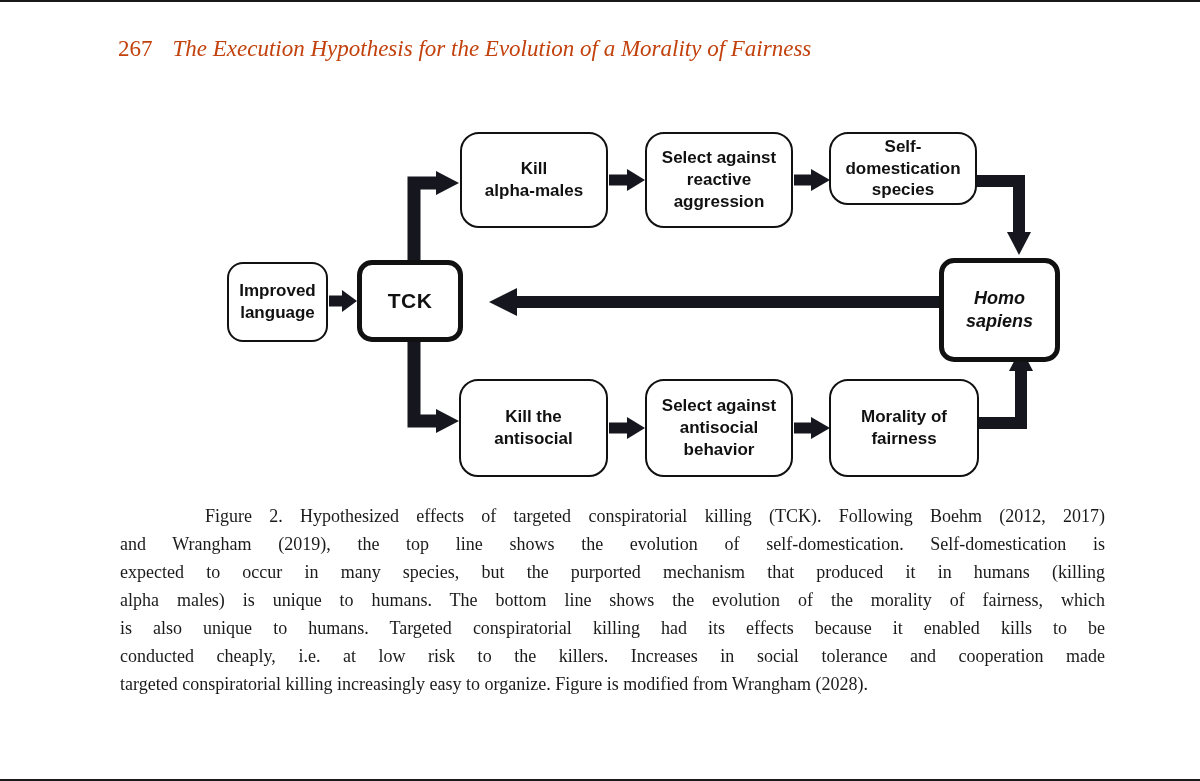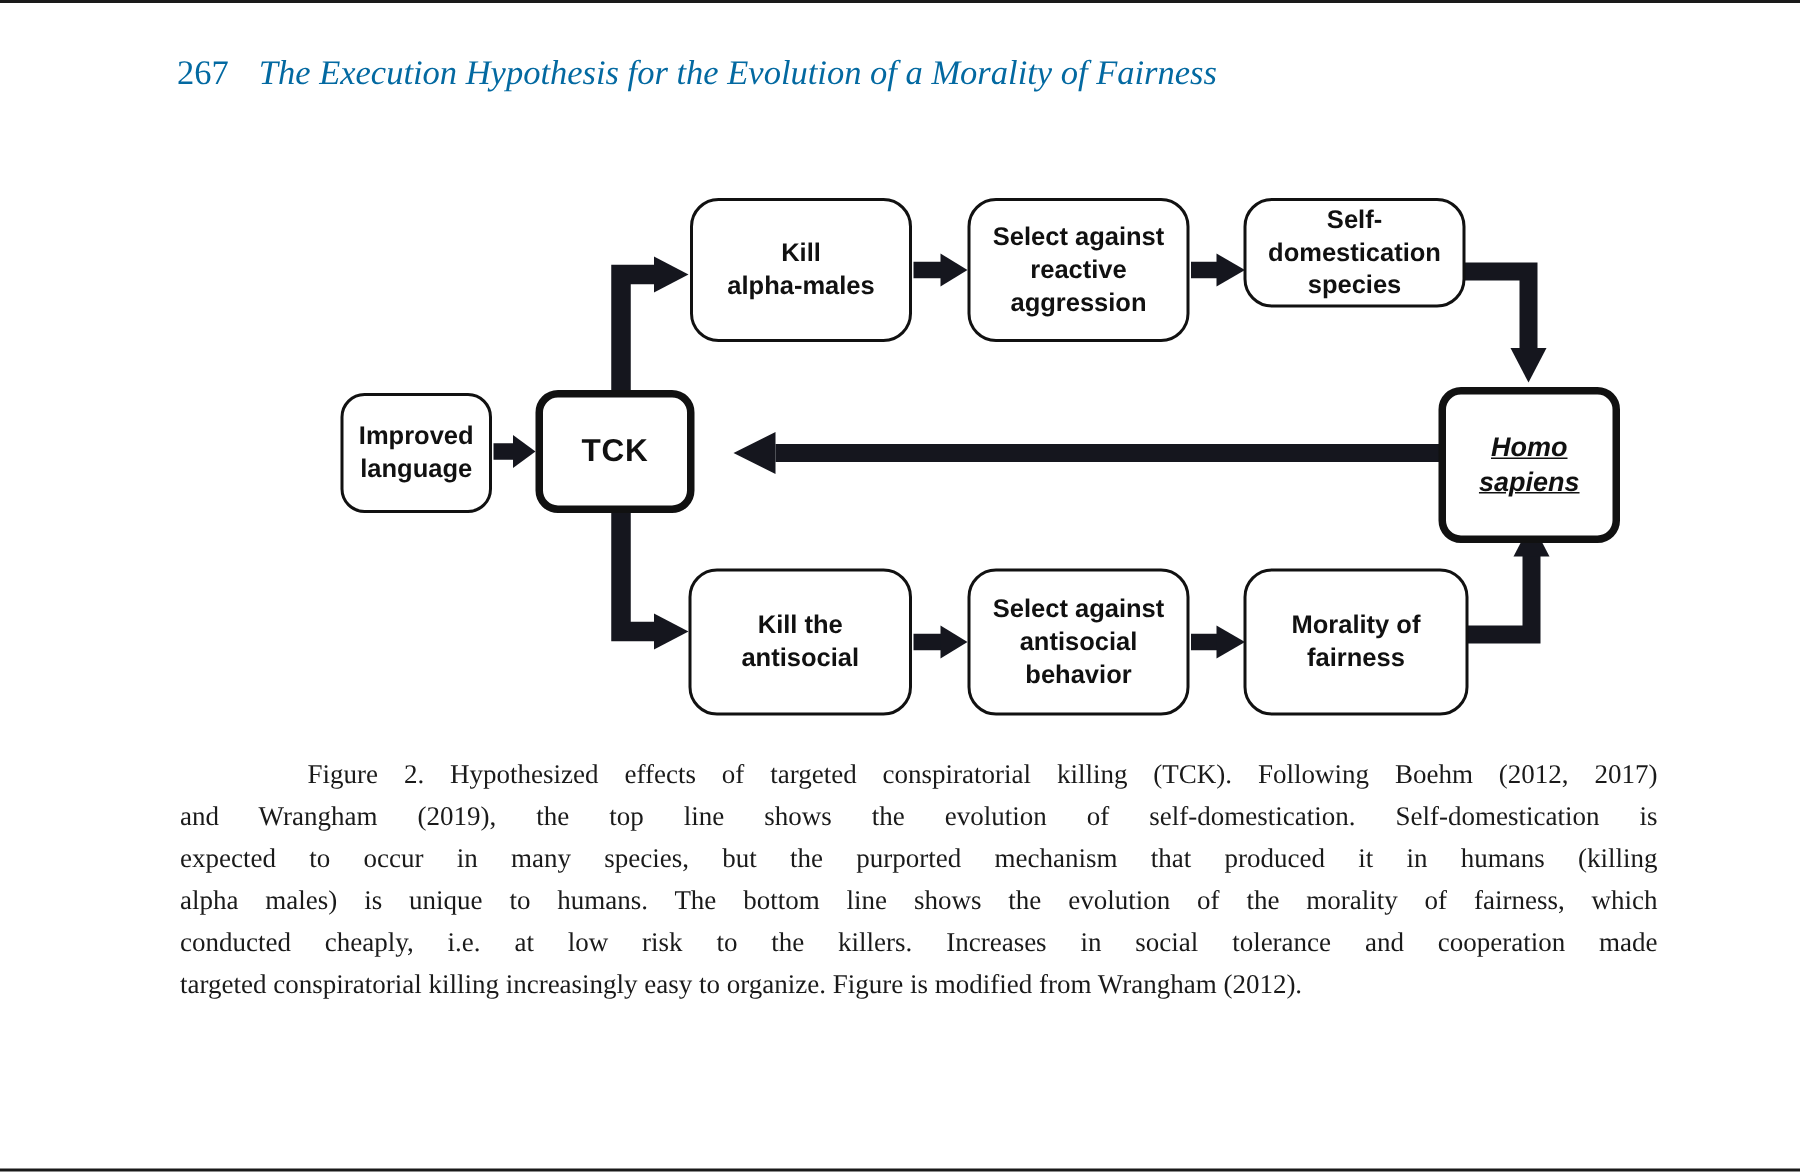--- a/index.html
+++ b/index.html
@@ -5,21 +5,21 @@
   html,body{margin:0;padding:0;}
   body{
     width:1200px;height:781px;background:#ffffff;position:relative;
     overflow:hidden;font-family:"Liberation Serif", serif;color:#111;
   }
   .page-rule{position:absolute;left:0;width:1200px;height:2px;background:#1a1a1a;}
   .rule-top{top:0;}
   .rule-bottom{bottom:0;}
 
   .running-head{
-    position:absolute;left:118px;top:36px;font-size:23px;color:#0369a1;
+    position:absolute;left:118px;top:36px;font-size:23px;color:#c2410c;
     font-family:"Liberation Serif", serif;white-space:nowrap;
   }
   .running-head .pageno{font-style:normal;}
   .running-head .title{font-style:italic;margin-left:20px;}
 
   #arrow-layer{position:absolute;left:0;top:0;width:1200px;height:781px;}
 
   .node{
     position:absolute;box-sizing:border-box;background:#fff;
     border:2.5px solid #111;border-radius:19px;
@@ -124,21 +124,21 @@
   <div>reactive</div>
   <div>aggression</div>
 </div>
 
 <div class="node" style="left:829px;top:132px;width:148px;height:73px;">
   <div>Self-</div>
   <div>domestication</div>
   <div>species</div>
 </div>
 
-<div class="node thick homo" style="left:959px;top:258px;width:121px;height:104px;text-decoration:underline;">
+<div class="node thick homo" style="left:939px;top:258px;width:121px;height:104px;">
   <div>Homo</div>
   <div>sapiens</div>
 </div>
 
 <div class="node" style="left:459px;top:379px;width:149px;height:98px;">
   <div>Kill the</div>
   <div>antisocial</div>
 </div>
 
 <div class="node" style="left:645px;top:379px;width:148px;height:98px;">
@@ -150,15 +150,16 @@
 <div class="node" style="left:829px;top:379px;width:150px;height:98px;">
   <div>Morality of</div>
   <div>fairness</div>
 </div>
 
 <div class="figure-caption">
   <div class="cap-line first">Figure 2. Hypothesized effects of targeted conspiratorial killing (TCK). Following Boehm (2012, 2017)</div>
   <div class="cap-line">and Wrangham (2019), the top line shows the evolution of self-domestication. Self-domestication is</div>
   <div class="cap-line">expected to occur in many species, but the purported mechanism that produced it in humans (killing</div>
   <div class="cap-line">alpha males) is unique to humans. The bottom line shows the evolution of the morality of fairness, which</div>
+  <div class="cap-line">is also unique to humans. Targeted conspiratorial killing had its effects because it enabled kills to be</div>
   <div class="cap-line">conducted cheaply, i.e. at low risk to the killers. Increases in social tolerance and cooperation made</div>
-  <div class="cap-line last">targeted conspiratorial killing increasingly easy to organize. Figure is modified from Wrangham (2012).</div>
+  <div class="cap-line last">targeted conspiratorial killing increasingly easy to organize. Figure is modified from Wrangham (2028).</div>
 </div>
 
 </body></html>

